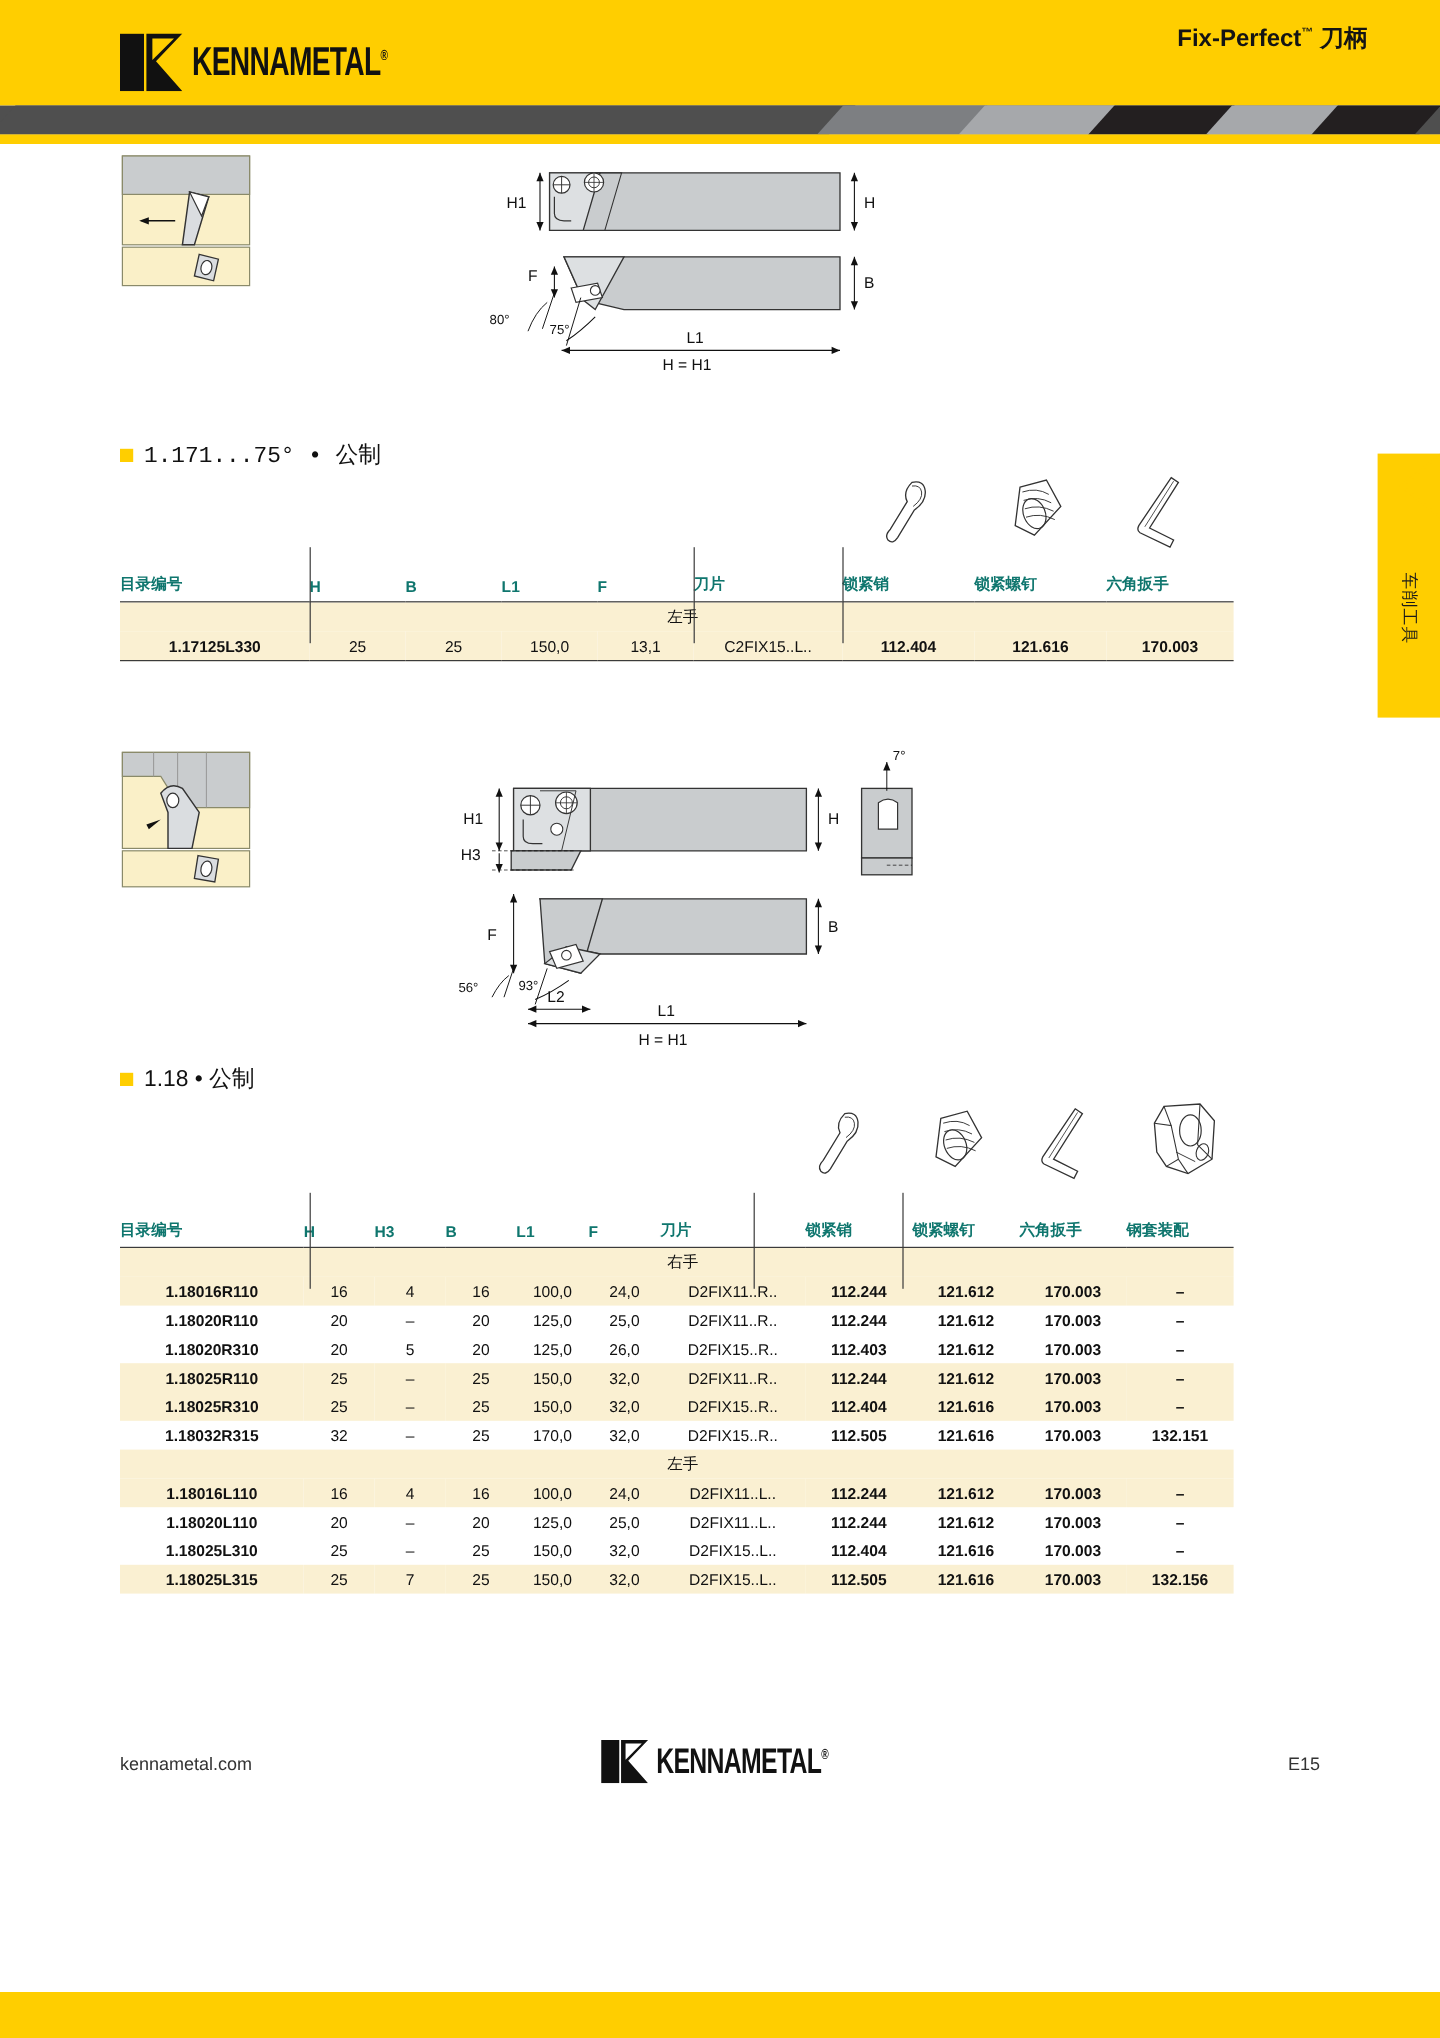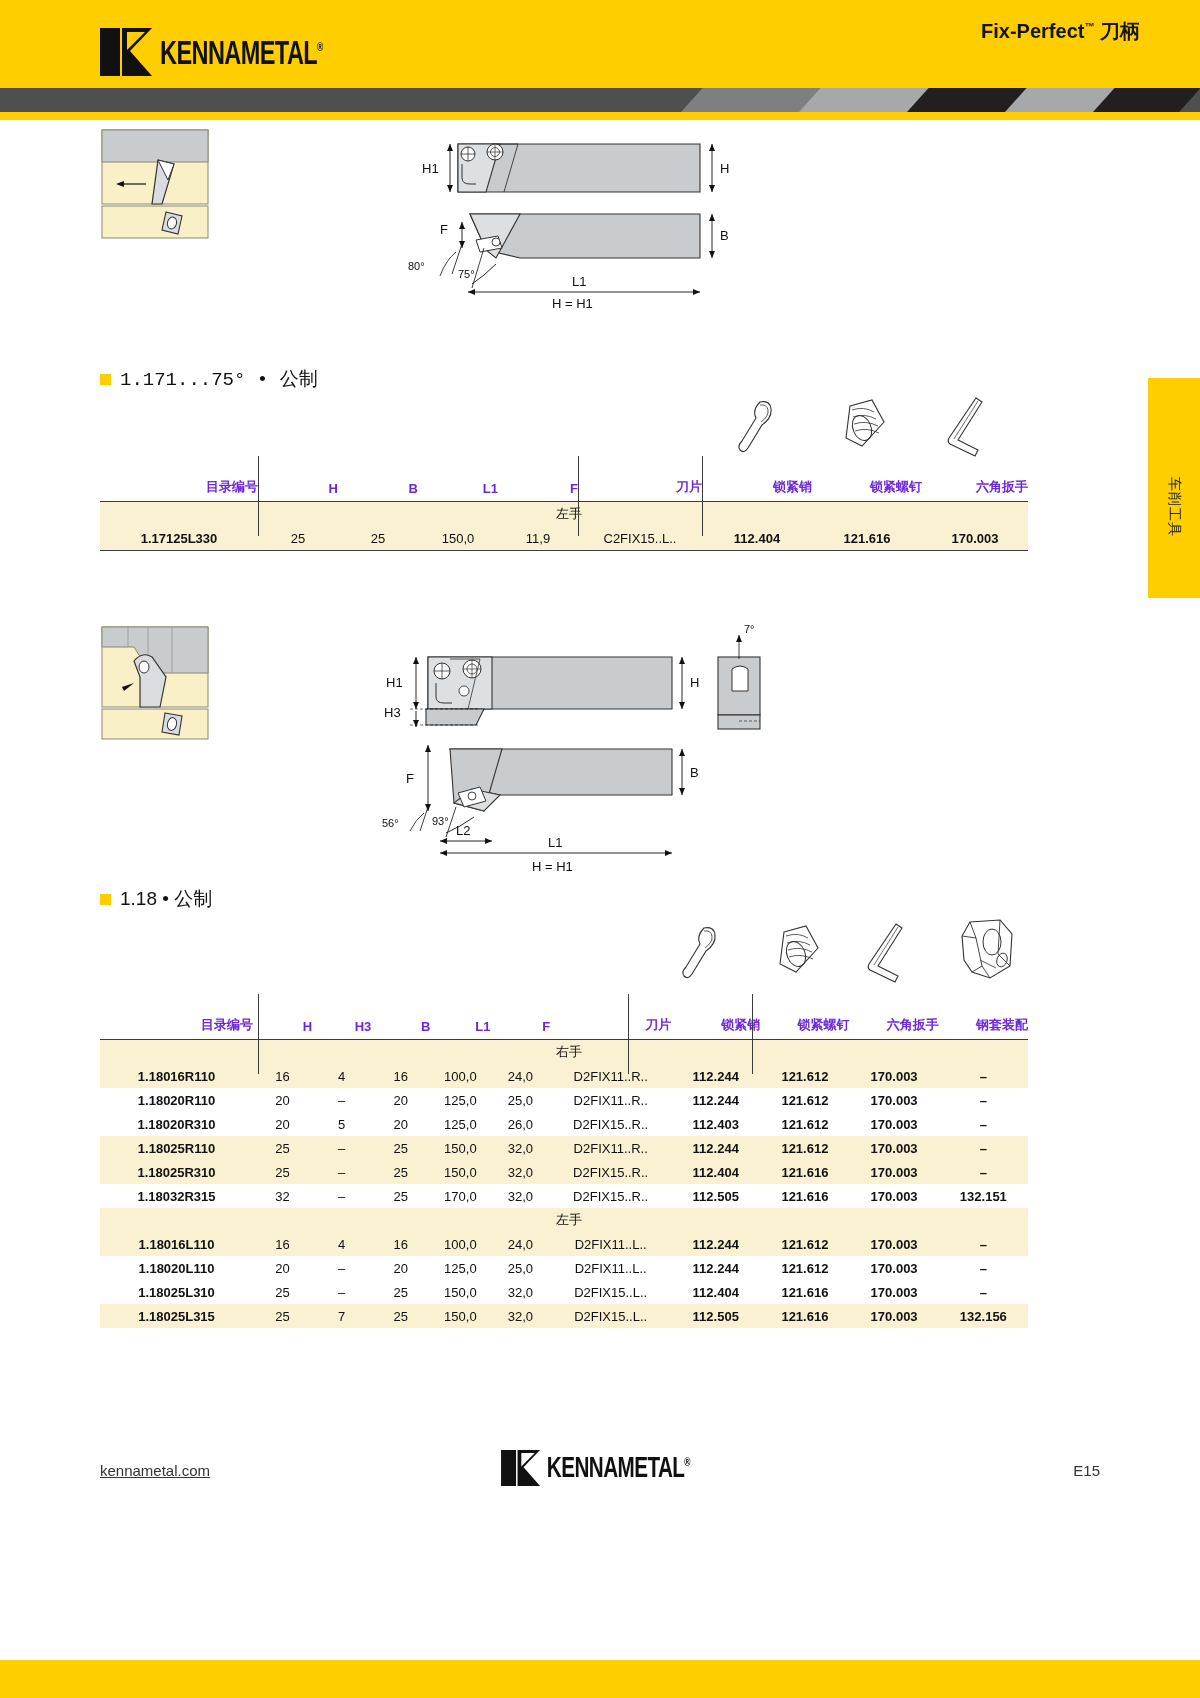--- a/index.html
+++ b/index.html
@@ -70,21 +70,21 @@
   }
 
   
   .fig { position: absolute; }
 
   
   .tbl { position: absolute; font-size: 12.5px; color: #111; }
   .tbl table { border-collapse: collapse; table-layout: fixed; }
   .tbl th {
     font-weight: 700; font-size: 13px; padding: 0 0 5px 0;
-    text-align: right; vertical-align: bottom; color: #6d28d9;
+    text-align: left; vertical-align: bottom; color: #0f766e;
   }
   .tbl thead tr.hdr-labels th { border-bottom: 1.6px solid #3b3b3b; }
   .tbl td {
     text-align: center; padding: 5px 0 4px 0; font-size: 13px;
     color: #111; white-space: nowrap;
   }
   .tbl td.cat { font-weight: 700; }
   .tbl td.bold { font-weight: 700; }
   .tbl tr.shade td { background: #FAF0D2; }
   .tbl tr.group td {
@@ -95,21 +95,21 @@
   .tbl tr.lastrow td { border-bottom: 1.6px solid #3b3b3b; }
   
   .vsep {
     position: absolute; width: 1px; background: #3b3b3b;
   }
   .tool-icons { position: absolute; }
 
   
   .footer-site {
     position: absolute; left: 100px; top: 1462px;
-    font-size: 15px; color: #333; text-decoration: underline;
+    font-size: 15px; color: #333;
   }
   .footer-page {
     position: absolute; right: 100px; top: 1462px;
     font-size: 15px; color: #333; font-weight: 400;
   }
   .footer-logo {
     position: absolute; left: 50%; top: 1450px; transform: translateX(-50%);
     display: flex; align-items: center;
   }
   .footer-logo .logo-word { font-size: 22px; }
@@ -292,21 +292,21 @@
       </thead>
       <tbody>
         <tr class="group">
           <td class="gl" colspan="9">左手</td>
         </tr>
         <tr class="shade lastrow">
           <td class="cat">1.17125L330</td>
           <td>25</td>
           <td>25</td>
           <td>150,0</td>
-          <td>11,9</td>
+          <td>13,1</td>
           <td>C2FIX15..L..</td>
           <td class="bold">112.404</td>
           <td class="bold">121.616</td>
           <td class="bold">170.003</td>
         </tr>
       </tbody>
     </table>
   </div>
 
   <div class="fig" style="left:100px; top:625px;">

